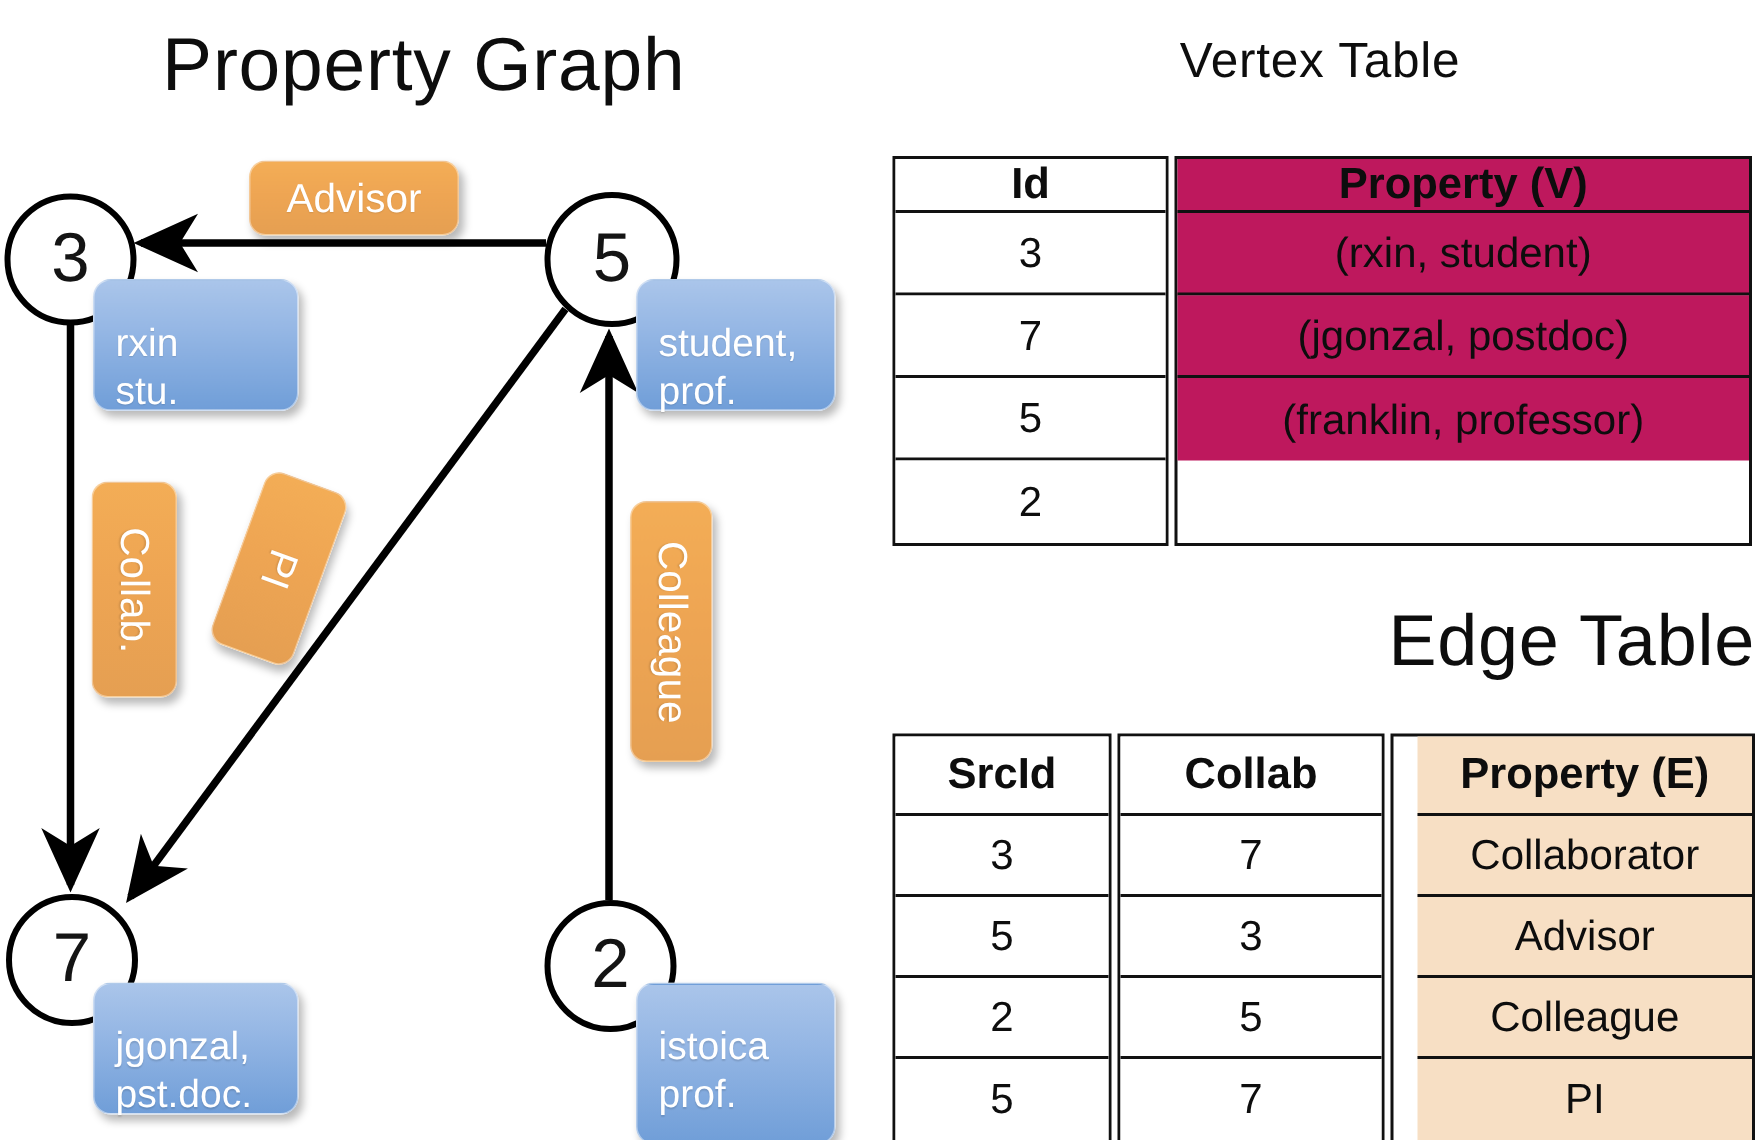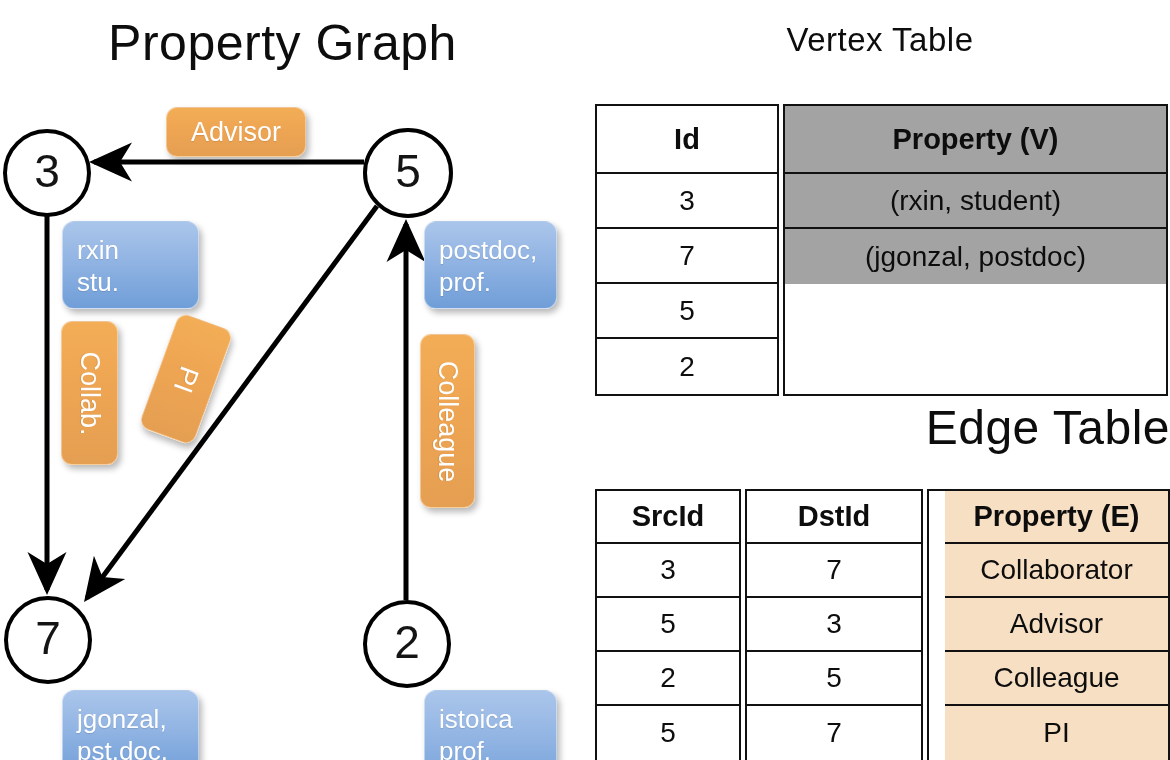--- a/index.html
+++ b/index.html
@@ -75,26 +75,25 @@
 
   .prop-box {
     position: absolute;
     box-sizing: border-box;
     border-radius: 12px;
     color: #ffffff;
     font-family: "Liberation Sans", sans-serif;
     font-weight: 300;
     font-size: 26px;
     line-height: 32px;
-    padding: 12px 14px;
+    padding: 25px 14px;
     background: linear-gradient(180deg, #aac5ea 0%, #94b6e4 40%, #709ed8 100%);
     box-shadow: 3px 4px 6px rgba(0,0,0,0.28);
     border: 1px solid rgba(255,255,255,0.45);
     text-shadow: 0 1px 1px rgba(0,0,0,0.12);
-    margin-top: 35px;
   }
 
   .edge-label {
     position: absolute;
     box-sizing: border-box;
     border-radius: 11px;
     color: #ffffff;
     font-family: "Liberation Sans", sans-serif;
     font-weight: 300;
     font-size: 27px;
@@ -133,29 +132,29 @@
     font-weight: 300;
     font-size: 28px;
     color: #0d0d0d;
     border-bottom: 2px solid #111111;
     white-space: nowrap;
   }
   .cell:last-child { border-bottom: none; }
   .cell.head { font-weight: bold; font-size: 29px; }
 
   .col-white .cell { background: #ffffff; }
-  .col-blue  .cell { background: #a3a3a3; }
+  .col-blue  .cell { background: #be185d; }
   .col-peach .cell { background: #f7dfc4; margin-left: 16px; }
 
   
   #vertex-table { left: 595px; top: 104px; }
   #vertex-table .col-id    { width: 184px; }
   #vertex-table .col-prop  { width: 385px; }
   #vertex-table .cell      { height: 55px; }
-  #vertex-table .cell.head { height: 68px; }
+  #vertex-table .cell.head { height: 36px; }
 
   
   #edge-table { left: 595px; top: 489px; }
   #edge-table .col-src  { width: 146px; }
   #edge-table .col-dst  { width: 178px; }
   #edge-table .col-prop { width: 243px; }
   #edge-table .cell      { height: 54px; }
   #edge-table .cell.head { height: 53px; }
 </style>
 </head>
@@ -194,21 +193,21 @@
   </div>
   <div class="node" style="left:363px; top:600px; width:88px; height:88px;">
     <span>2</span>
   </div>
 
   <div class="prop-box" style="left:62px; top:186px; width:137px; height:88px;">
     <div>rxin</div>
     <div>stu.</div>
   </div>
   <div class="prop-box" style="left:424px; top:186px; width:133px; height:88px;">
-    <div>postdoc,</div>
+    <div>student,</div>
     <div>prof.</div>
   </div>
   <div class="prop-box" style="left:62px; top:655px; width:137px; height:88px;">
     <div>jgonzal,</div>
     <div>pst.doc.</div>
   </div>
   <div class="prop-box" style="left:424px; top:655px; width:133px; height:108px;">
     <div>istoica</div>
     <div>prof.</div>
   </div>
@@ -235,33 +234,34 @@
     <div class="cell head">Id</div>
     <div class="cell">3</div>
     <div class="cell">7</div>
     <div class="cell">5</div>
     <div class="cell">2</div>
   </div>
   <div class="tbl-col col-blue col-prop">
     <div class="cell head">Property (V)</div>
     <div class="cell">(rxin, student)</div>
     <div class="cell">(jgonzal, postdoc)</div>
+    <div class="cell">(franklin, professor)</div>
   </div>
 </div>
 
 <div class="tbl" id="edge-table">
   <div class="tbl-col col-white col-src">
     <div class="cell head">SrcId</div>
     <div class="cell">3</div>
     <div class="cell">5</div>
     <div class="cell">2</div>
     <div class="cell">5</div>
   </div>
   <div class="tbl-col col-white col-dst">
-    <div class="cell head">DstId</div>
+    <div class="cell head">Collab</div>
     <div class="cell">7</div>
     <div class="cell">3</div>
     <div class="cell">5</div>
     <div class="cell">7</div>
   </div>
   <div class="tbl-col col-peach col-prop">
     <div class="cell head">Property (E)</div>
     <div class="cell">Collaborator</div>
     <div class="cell">Advisor</div>
     <div class="cell">Colleague</div>

